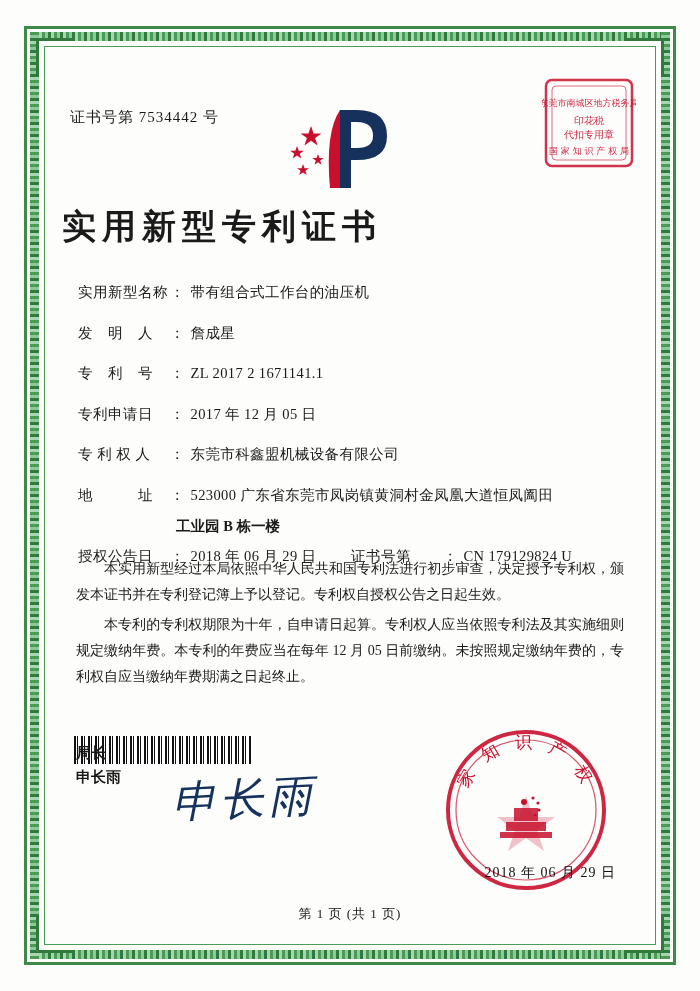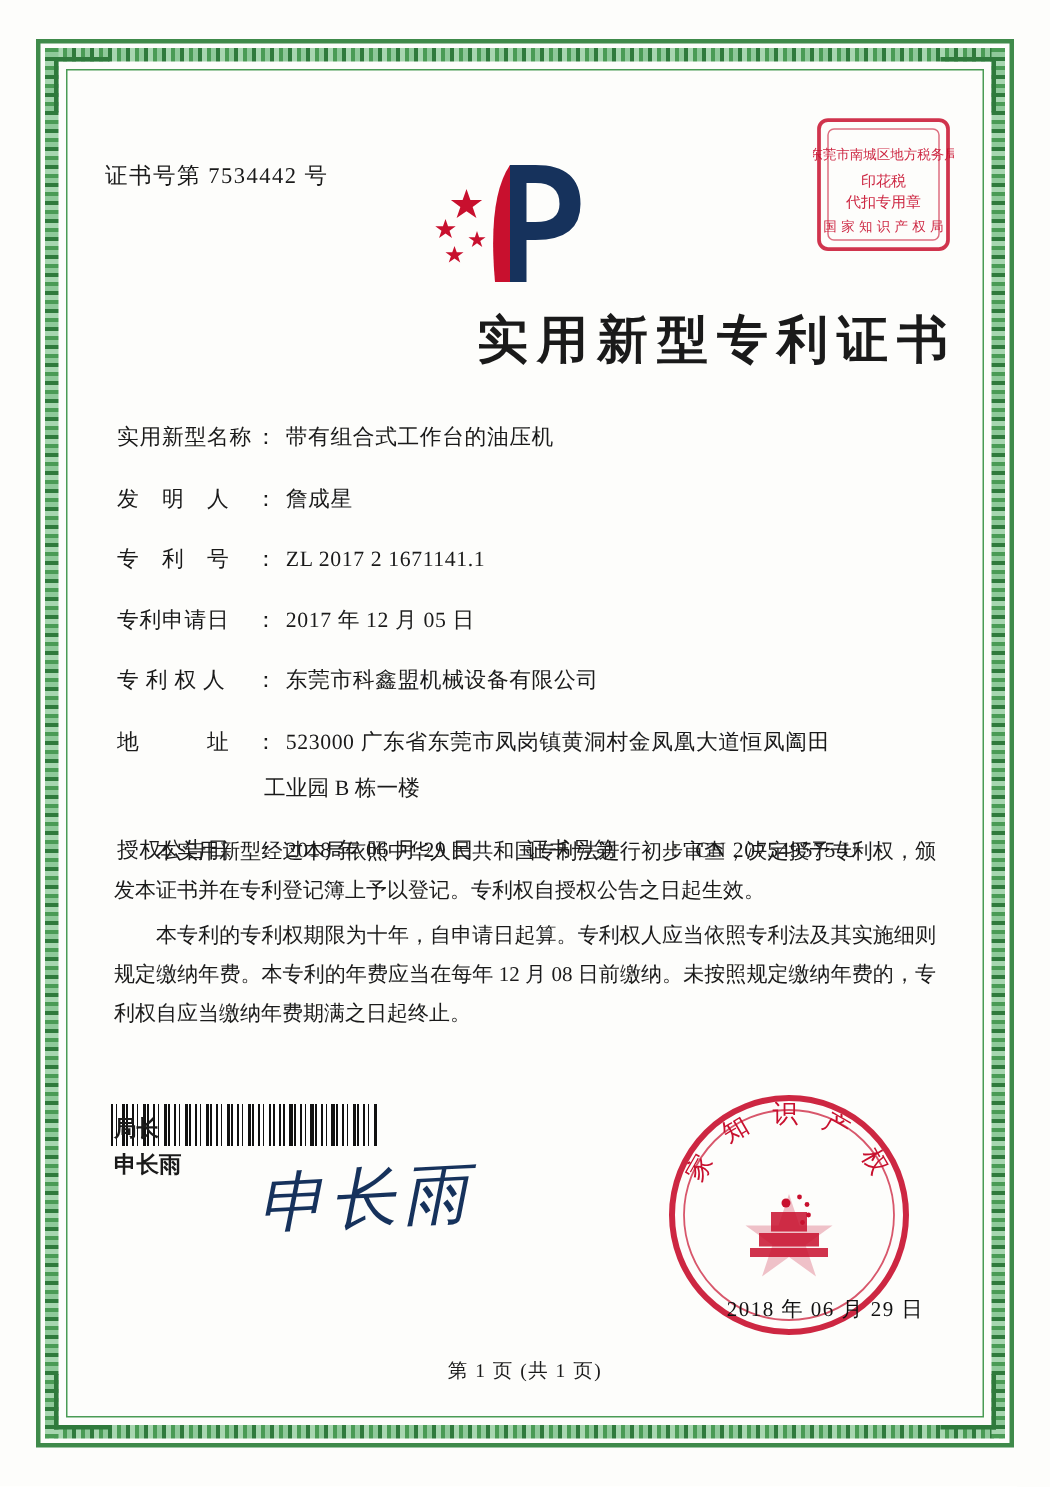--- a/index.html
+++ b/index.html
@@ -111,21 +111,21 @@
     top: 12px;
     width: 94px;
     height: 94px;
   }
 
   .title {
     position: absolute;
     top: 140px;
     left: 0;
     right: 0;
-    text-align: right;
+    text-align: left;
     font-size: 34px;
     font-weight: bold;
     letter-spacing: 6px;
     font-family: "DejaVu Serif", "Liberation Serif", serif;
   }
 
   .fields {
     position: absolute;
     top: 215px;
     left: 16px;
@@ -147,22 +147,23 @@
     flex: 0 0 auto;
     padding-right: 6px;
   }
   .field-value {
     flex: 1;
     letter-spacing: 0.4px;
   }
   .subline {
     padding-left: 98px;
     margin-top: -9px;
-    margin-bottom: 13px;
+    margin-bottom: 2px;
     font-size: 14.5px;
+    font-weight: bold;
   }
   .dual {
     display: flex;
   }
   .dual .half {
     display: flex;
     flex: 1;
   }
 
   .paragraphs {
@@ -335,29 +336,29 @@
 
       <div class="field-row dual">
         <span class="half">
           <span class="field-label">授权公告日</span>
           <span class="field-colon">：</span>
           <span class="field-value">2018 年 06 月 29 日</span>
         </span>
         <span class="half">
           <span class="field-label">证书号第</span>
           <span class="field-colon">：</span>
-          <span class="field-value">CN 207549575 U</span>
+          <span class="field-value">CN 179129824 U</span>
         </span>
       </div>
 
     </div>
 
     <div class="paragraphs">
       <p>本实用新型经过本局依照中华人民共和国专利法进行初步审查，决定授予专利权，颁发本证书并在专利登记簿上予以登记。专利权自授权公告之日起生效。</p>
-      <p>本专利的专利权期限为十年，自申请日起算。专利权人应当依照专利法及其实施细则规定缴纳年费。本专利的年费应当在每年 12 月 08 日前缴纳。未按照规定缴纳年费的，专利权自应当缴纳年费期满之日起终止。</p>
+      <p>本专利的专利权期限为十年，自申请日起算。专利权人应当依照专利法及其实施细则规定缴纳年费。本专利的年费应当在每年 12 月 05 日前缴纳。未按照规定缴纳年费的，专利权自应当缴纳年费期满之日起终止。</p>
     </div>
 
     <div class="barcode"></div>
 
     <div class="signature-block">
       <div>局长</div>
       <div>申长雨</div>
     </div>
 
     <div class="handwriting">申长雨</div>

